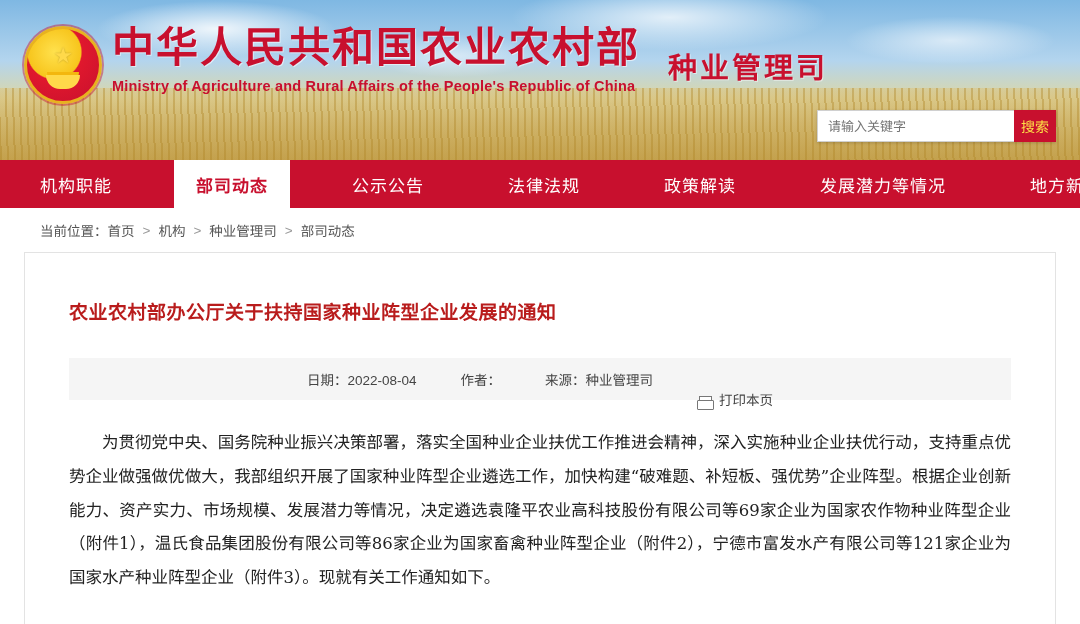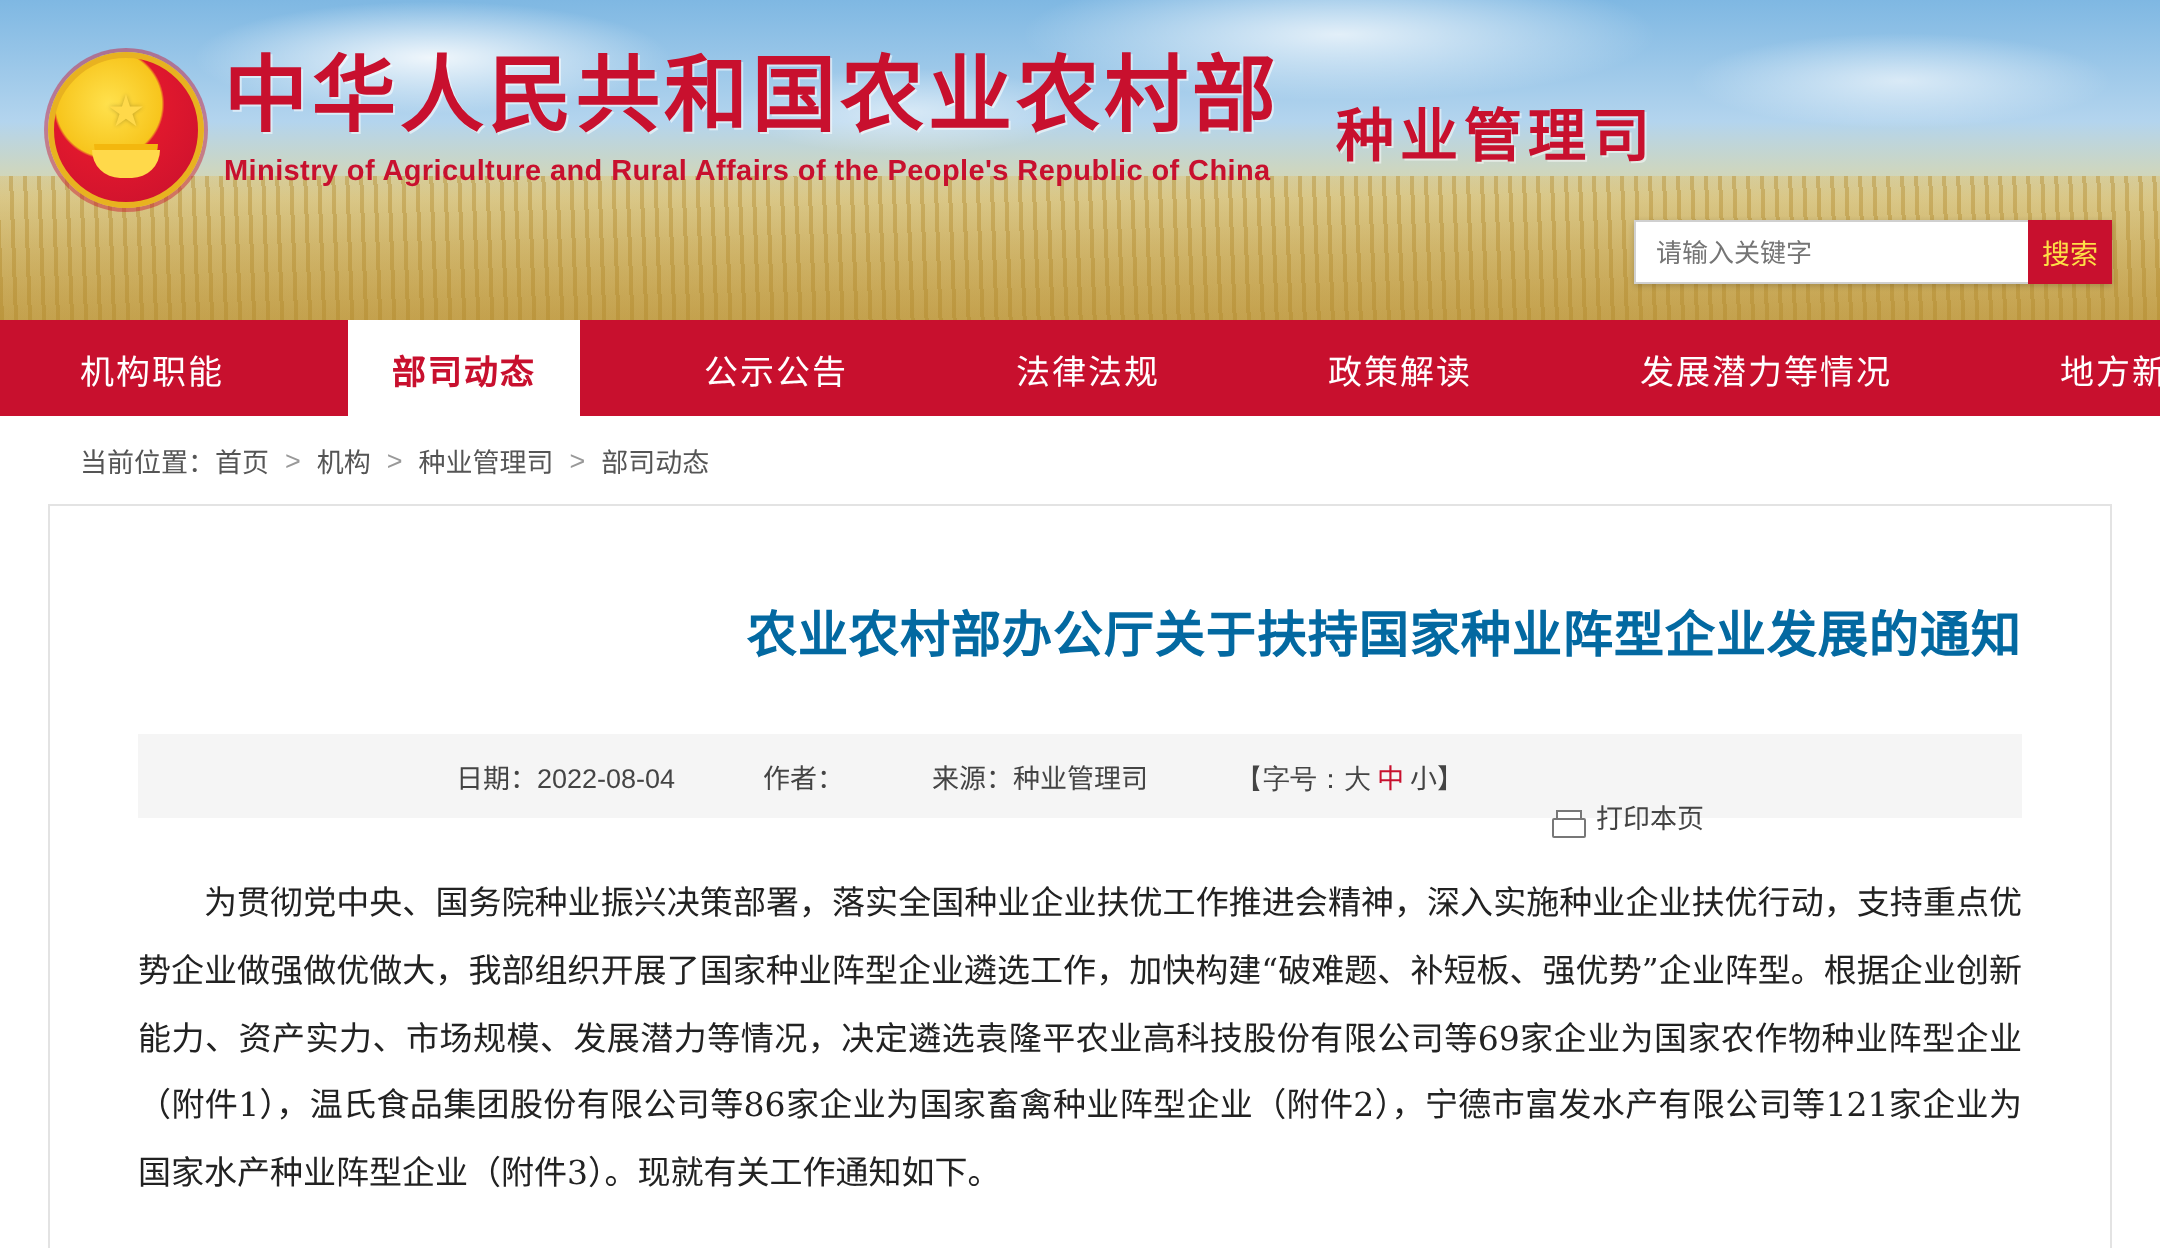--- a/index.html
+++ b/index.html
@@ -195,24 +195,24 @@
     margin: 0 24px;
     border: 1px solid #e3e3e3;
     border-bottom: none;
     background: #fff;
     height: calc(624px - 160px - 48px - 44px);
     padding: 0 44px;
     overflow: hidden;
   }
   .article-title {
     font-family: "DejaVu Serif", "Liberation Serif", serif;
-    font-size: 25px;
-    font-weight: 700;
-    color: #0369a1;
-    text-align: right;
+    font-size: 19px;
+    font-weight: 700;
+    color: #b91c1c;
+    text-align: left;
     padding: 44px 0 34px;
     letter-spacing: 0.5px;
   }
   .meta-bar {
     background: #f5f5f5;
     height: 42px;
     display: flex;
     align-items: center;
     justify-content: center;
     gap: 0;
@@ -309,23 +309,20 @@
   <div class="meta-bar">
     <span class="meta-item">
       <span>日期：</span><span>2022-08-04</span>
     </span>
     <span class="meta-item">
       <span>作者：</span><span></span>
     </span>
     <span class="meta-item">
       <span>来源：</span><span>种业管理司</span>
     </span>
-    <span class="meta-item">
-      <span>【字号：</span><span class="fs-big">大</span><span class="fs-mid">中</span><span class="fs-small">小</span><span>】</span>
-    </span>
     <span class="print-item">
       <span class="printer-icon"></span>
       <span>打印本页</span>
     </span>
   </div>
 
   <div class="article-body">
     <p>为贯彻党中央、国务院种业振兴决策部署，落实全国种业企业扶优工作推进会精神，深入实施种业企业扶优行动，支持重点优势企业做强做优做大，我部组织开展了国家种业阵型企业遴选工作，加快构建“破难题、补短板、强优势”企业阵型。根据企业创新能力、资产实力、市场规模、发展潜力等情况，决定遴选袁隆平农业高科技股份有限公司等69家企业为国家农作物种业阵型企业（附件1），温氏食品集团股份有限公司等86家企业为国家畜禽种业阵型企业（附件2），宁德市富发水产有限公司等121家企业为国家水产种业阵型企业（附件3）。现就有关工作通知如下。</p>
   </div>
 </div>

